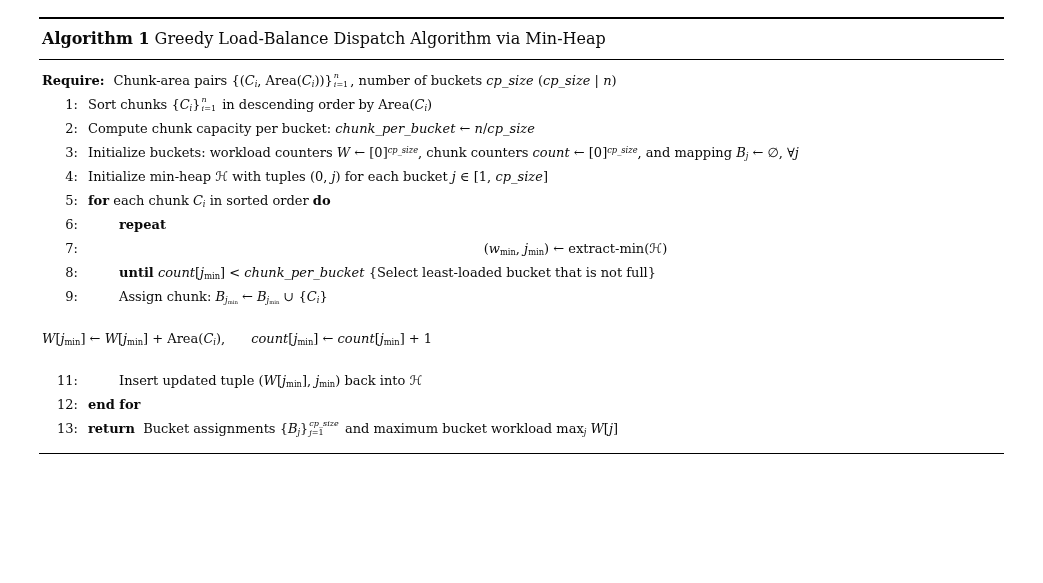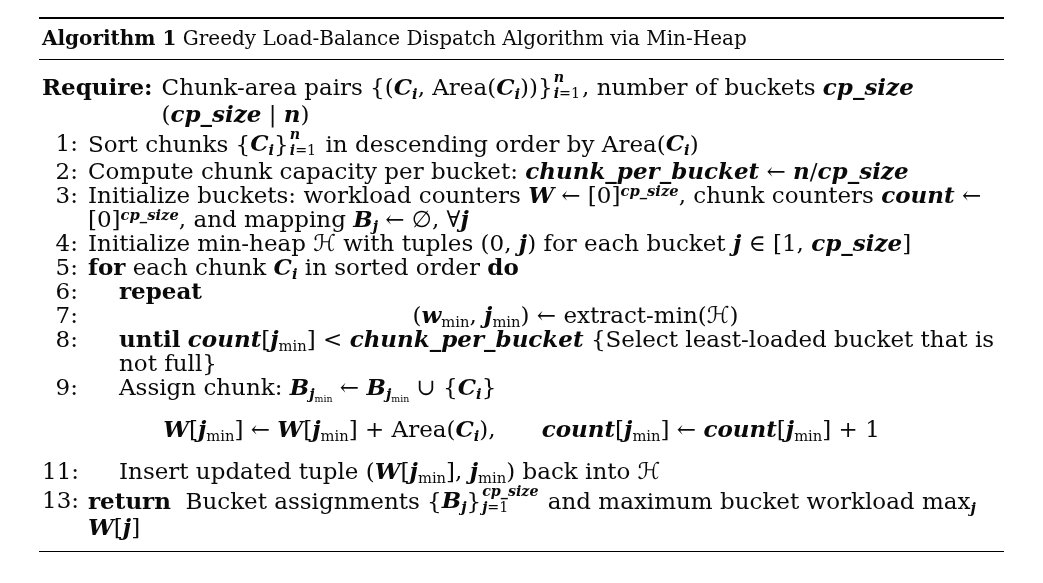--- a/index.html
+++ b/index.html
@@ -11,63 +11,62 @@
     color: #0a0a0a;
   }
   .algo {
     margin: 17px 39px 0 39px;
   }
   .rule-top { border-top: 2.5px solid #000; }
   .rule-mid { border-top: 1.4px solid #000; }
   .rule-bot { border-top: 1.4px solid #000; }
   .caption {
     padding: 7px 3px 8px 3px;
-    font-size: 20px;
+    font-size: 16px;
     line-height: 25px;
   }
   .cap-label { font-weight: bold; }
   .algo-body {
     padding: 9px 3px 12px 3px;
-    font-size: 23px;
+    font-size: 13px;
     line-height: 24px;
   }
   .ioline { display: flex; align-items: baseline; }
   .kw { font-weight: bold; margin-right: 9px; white-space: nowrap; }
   .iotext { flex: 1; }
   .line { display: flex; align-items: baseline; }
   .num {
     flex: none;
     display: inline-block;
     width: 36px;
     text-align: right;
     margin-right: 10px;
   }
   .stmt { flex: 1; }
   .ind0 { padding-left: 0; }
   .ind1 { padding-left: 31px; }
   .ind2 { padding-left: 62px; text-align: center; }
-  i { font-style: italic; font-weight: bold; }
+  i { font-style: italic; }
   b { font-weight: bold; }
   sub { font-size: 0.64em; vertical-align: -0.28em; line-height: 0; }
   sup { font-size: 0.64em; vertical-align: 0.5em; line-height: 0; }
   .ss {
     display: inline-block;
     vertical-align: -0.26em;
     font-size: 0.62em;
     line-height: 1.15;
     text-align: left;
     margin: 0 2px 0 1px;
   }
   .ss span { display: block; }
   .cal {
     font-family: "DejaVu Sans", "DejaVu Serif", sans-serif;
     font-style: italic;
   }
   .eqrow {
-    text-align: center;
     margin: 18px 0 18px 0;
   }
 </style>
 </head>
 <body>
 
 <div class="algo">
   <div class="rule-top"></div>
 
   <div class="caption">
@@ -123,20 +122,24 @@
 
     <div class="eqrow">
       <span class="eq"><i>W</i>[<i>j</i><sub>min</sub>] ← <i>W</i>[<i>j</i><sub>min</sub>] + Area(<i>C<sub>i</sub></i>),  <i>count</i>[<i>j</i><sub>min</sub>] ← <i>count</i>[<i>j</i><sub>min</sub>] + 1</span>
     </div>
 
     <div class="line">
       <span class="num">11:</span>
       <span class="stmt ind1">Insert updated tuple (<i>W</i>[<i>j</i><sub>min</sub>], <i>j</i><sub>min</sub>) back into <span class="cal">ℋ</span></span>
     </div>
     <div class="line">
+      <span class="num">12:</span>
+      <span class="stmt ind0"><b>end for</b></span>
+    </div>
+    <div class="line">
       <span class="num">13:</span>
       <span class="stmt ind0"><b>return</b>&nbsp; Bucket assignments {<i>B<sub>j</sub></i>}<span class="ss"><span class="t"><i>cp_size</i></span><span class="b"><i>j</i>=1</span></span> and maximum bucket workload max<sub><i>j</i></sub> <i>W</i>[<i>j</i>]</span>
     </div>
 
   </div>
 
   <div class="rule-bot"></div>
 </div>
 
 </body></html>

